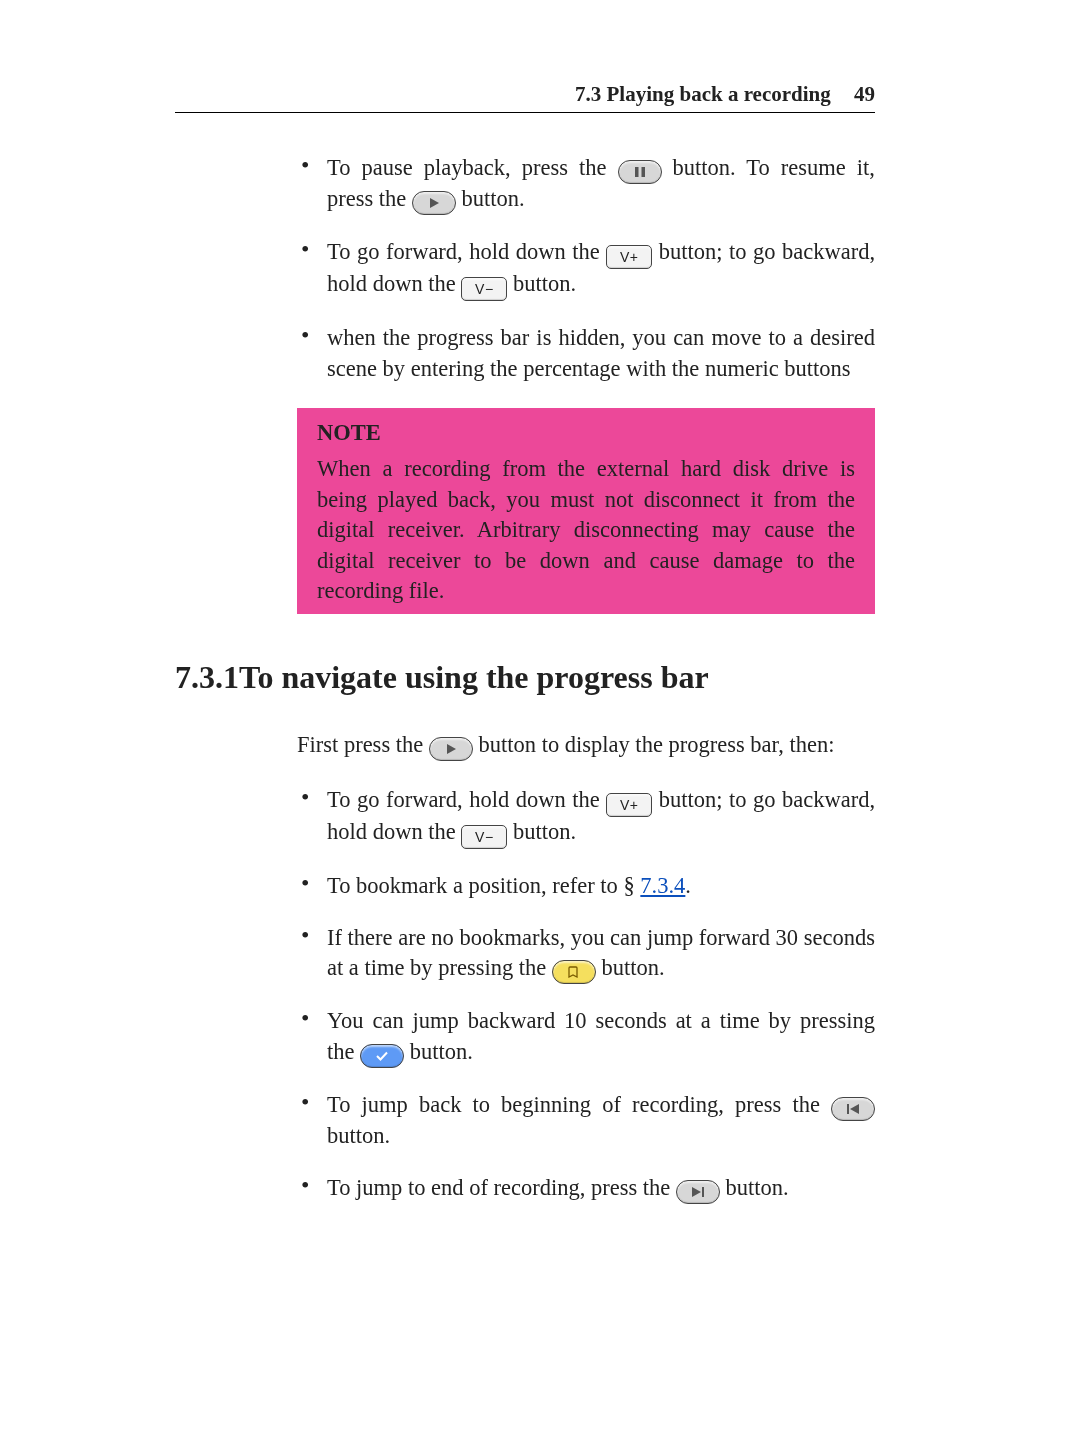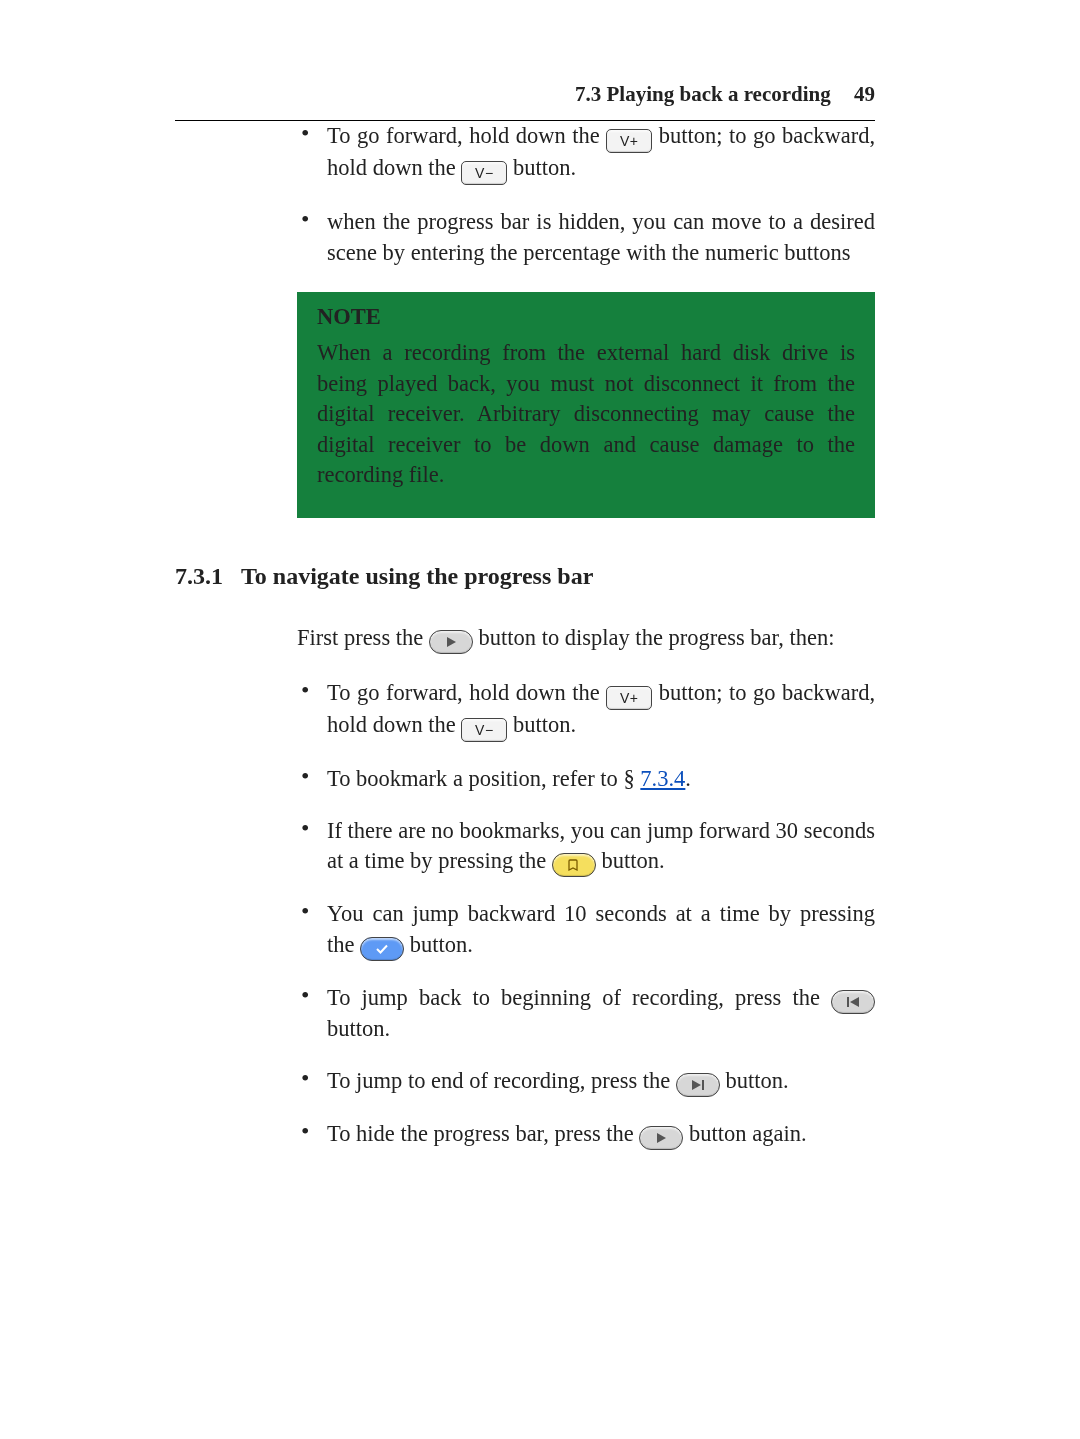--- a/index.html
+++ b/index.html
@@ -15,21 +15,22 @@
     font-size: 22.5px;
     line-height: 1.35;
   }
   .page {
     width: 700px;
     margin-left: 175px;
     padding-top: 80px;
   }
   .runhead {
     border-bottom: 1px solid #000;
-    padding-bottom: 12px;
+    padding-bottom: 4px;
+    margin-bottom: 40px;
     text-align: right;
     font-size: 21px;
   }
   .runhead .sec-title { font-weight: 700; }
   .runhead .pagenum  { font-weight: 700; margin-left: 18px; }
 
   .content-indent { margin-left: 122px; }  
 
   ul.bullets {
     list-style: none;
@@ -67,32 +68,31 @@
     line-height: 1;
     box-shadow: inset 0 2px 2px rgba(255,255,255,.6), inset 0 -1px 1px rgba(0,0,0,.15);
   }
   .key.rect { border-radius: 5px; min-width: 36px; height: 22px; background:#f3f3f3; }
   .key.yellow { background:#f5df5e; }
   .key.blue   { background:#5e9af5; color:#fff; }
   .key svg { display:block; }
   .keytxt { font-family: Arial, Helvetica, sans-serif; font-size: 14px; letter-spacing:.5px; color:#222; }
 
   .note-box {
-    background: #15803d;
-    padding: 10px 20px 28px 20px;
+    background: #ec4899;
+    padding: 10px 20px 8px 20px;
     margin: 18px 0 42px 0;
     text-align: justify;
   }
   .note-box .note-label { font-weight: 700; margin-bottom: 6px; display:block; }
 
   .subsection {
     display: flex;
-    gap: 18px;
     font-weight: 700;
-    font-size: 24px;
+    font-size: 32px;
     margin: 0 0 30px 0;
     text-align: center;
   }
 
   .xref { color: #0b4fbc; text-decoration: underline; }
 
   .intro-line { margin: 16px 0 24px 0; }
 </style>
 </head>
 <body>
@@ -100,20 +100,36 @@
 <div class="page">
 
   <div class="runhead">
     <span class="sec-title">7.3 Playing back a recording</span>
     <span class="pagenum">49</span>
   </div>
 
   <div class="content-indent">
     <ul class="bullets">
 
+      <li>
+        <span>To pause playback, press the </span>
+        <span class="key">
+          <svg width="14" height="12" viewBox="0 0 14 12">
+              <rect x="2" y="1" width="3.5" height="10" fill="#555"></rect>
+              <rect x="8.5" y="1" width="3.5" height="10" fill="#555"></rect>
+            </svg>
+        </span>
+        <span> button. To resume it, press the </span>
+        <span class="key">
+          <svg width="14" height="12" viewBox="0 0 14 12">
+              <polygon points="3,1 12,6 3,11" fill="#555"></polygon>
+            </svg>
+        </span>
+        <span> button.</span>
+      </li>
 
       <li>
         <span>To go forward, hold down the </span>
         <span class="key rect">
             <span class="keytxt">V+</span>
           </span>
         <span> button; to go backward, hold down the </span>
         <span class="key rect">
             <span class="keytxt">V−</span>
           </span>
@@ -203,26 +219,17 @@
         <span>To jump to end of recording, press the </span>
         <span class="key">
           <svg width="16" height="12" viewBox="0 0 16 12">
               <polygon points="2,1 11,6 2,11" fill="#555"></polygon>
               <rect x="12" y="1" width="2" height="10" fill="#555"></rect>
             </svg>
         </span>
         <span> button.</span>
       </li>
 
-      <li>
-        <span>To hide the progress bar, press the </span>
-        <span class="key">
-          <svg width="14" height="12" viewBox="0 0 14 12">
-              <polygon points="3,1 12,6 3,11" fill="#555"></polygon>
-            </svg>
-        </span>
-        <span> button again.</span>
-      </li>
 
     </ul>
   </div>
 
 </div>
 
 </body></html>

